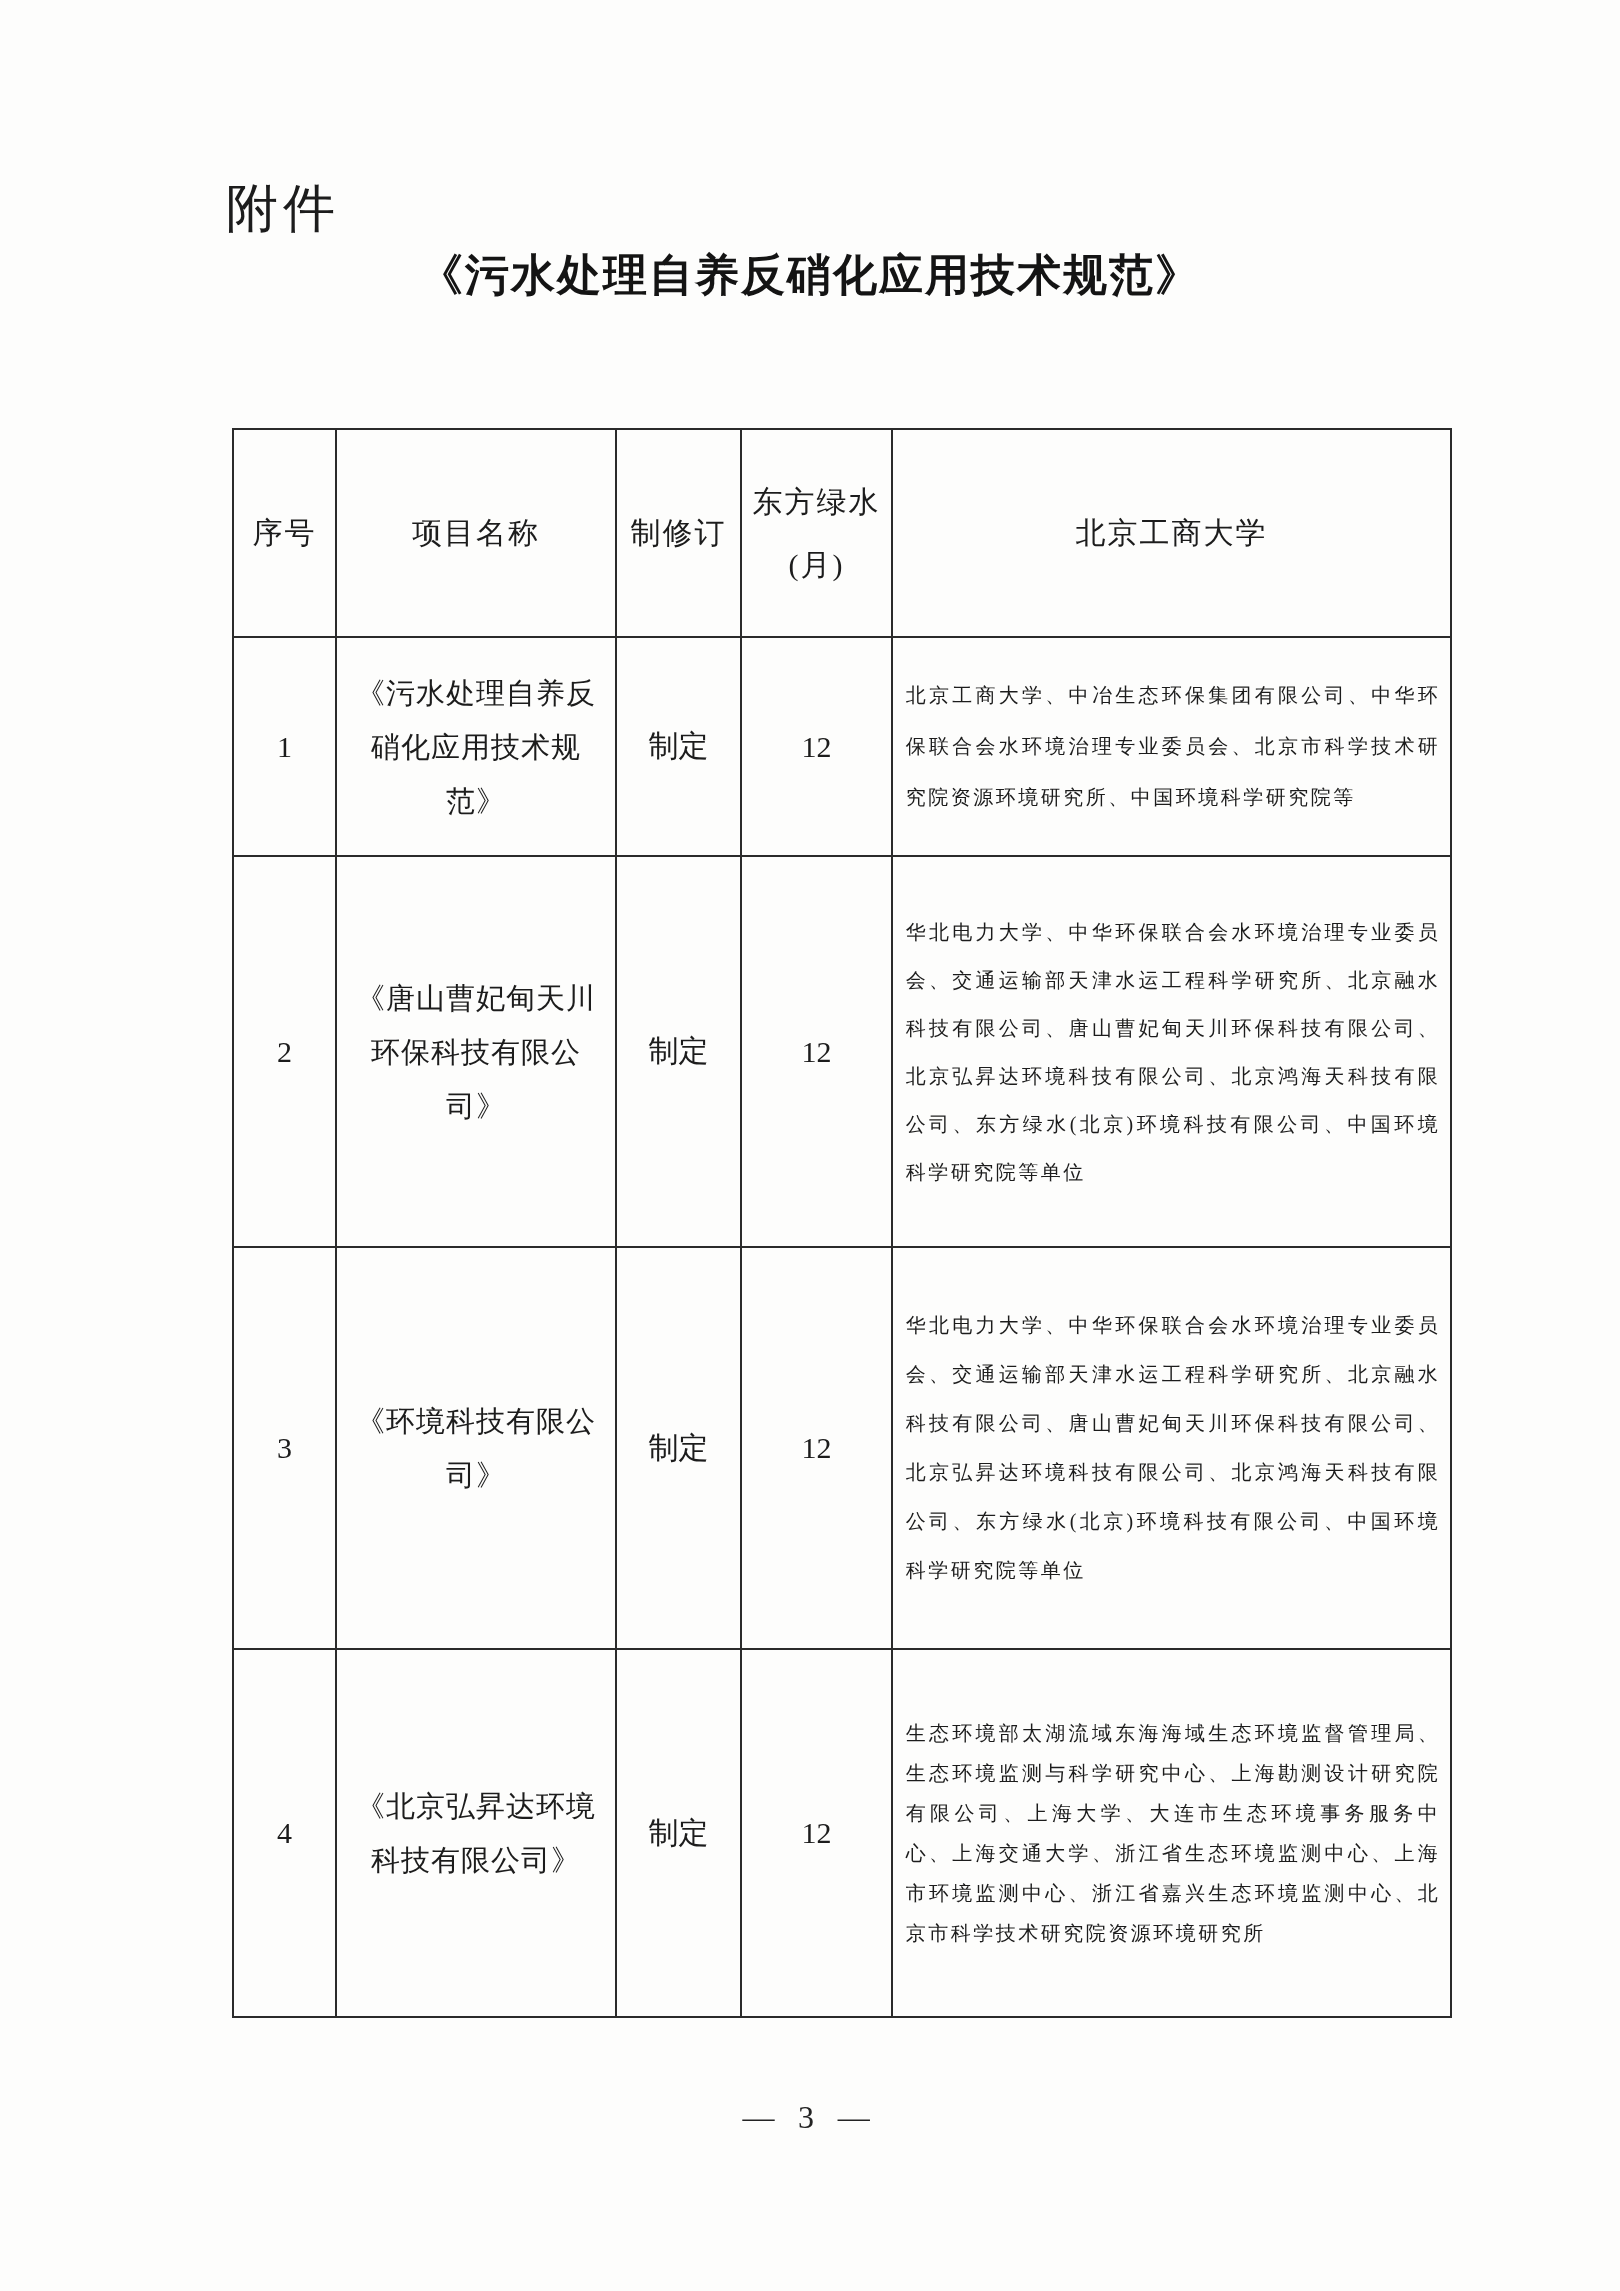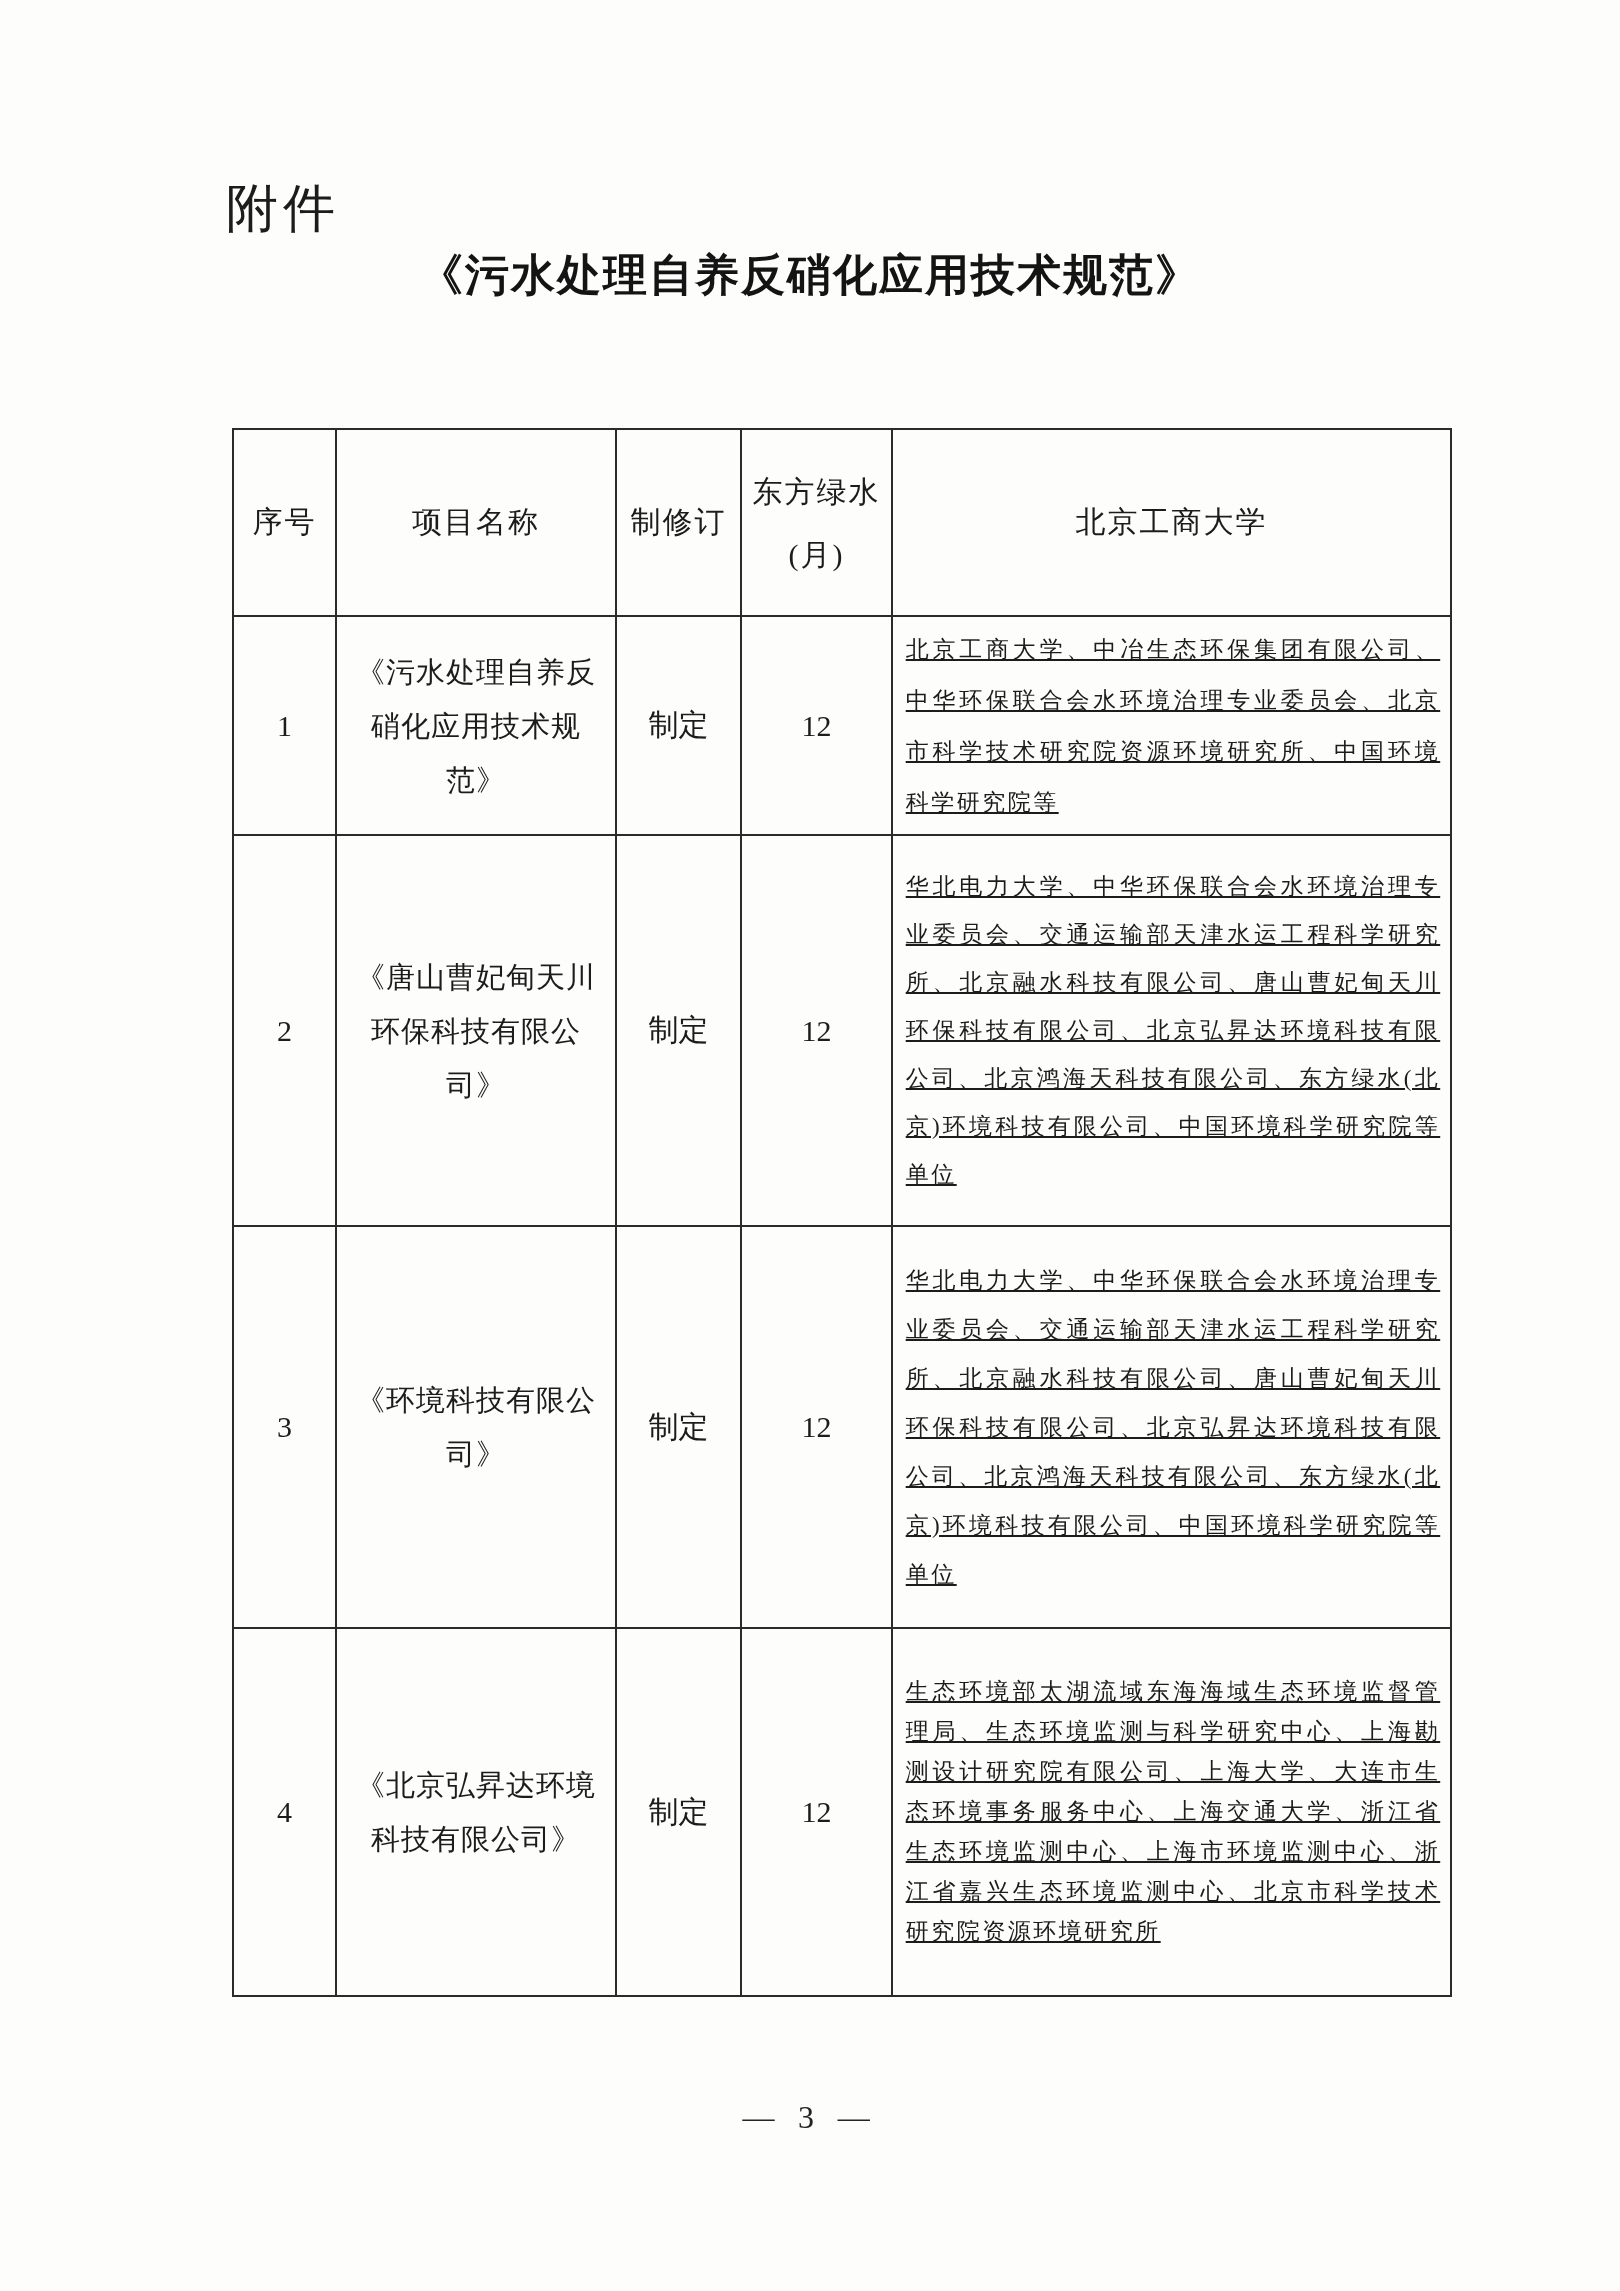--- a/index.html
+++ b/index.html
@@ -40,21 +40,21 @@
   table.standards th,
   table.standards td {
     border: 2px solid #2b2b2b;
     overflow: hidden;
   }
   col.c1 { width: 103px; }
   col.c2 { width: 280px; }
   col.c3 { width: 125px; }
   col.c4 { width: 151px; }
   col.c5 { width: 559px; }
-  tr.header-row { height: 187px; font-family: Liberation Serif, serif; }
+  tr.header-row { height: 208px; font-family: Liberation Serif, serif; }
   tr.row-1 { height: 219px; }
   tr.row-2 { height: 391px; }
   tr.row-3 { height: 402px; }
   tr.row-4 { height: 368px; }
   th {
     font-weight: normal;
     font-size: 30px;
     text-align: center;
     vertical-align: middle;
     letter-spacing: 2px;
@@ -67,27 +67,26 @@
   }
   td.cell-name {
     text-align: center;
     vertical-align: middle;
     font-size: 29px;
     line-height: 54px;
     padding: 0 5.9px;
     letter-spacing: 1px;
   }
   td.cell-units {
-    font-size: 23px;
+    font-size: 20px;
     letter-spacing: 2.5px;
     text-align: justify;
     text-justify: inter-ideograph;
     vertical-align: middle;
     padding: 3.9px 9.8px 3.9px 12.7px;
-    text-decoration: underline;
   }
   td.units-1 { line-height: 51px; }
   td.units-2 { line-height: 48px; }
   td.units-3 { line-height: 49px; }
   td.units-4 { line-height: 40px; }
   .page-number {
     position: absolute;
     left: 0; top: 2099px;
     width: 100%;
     text-align: center;

